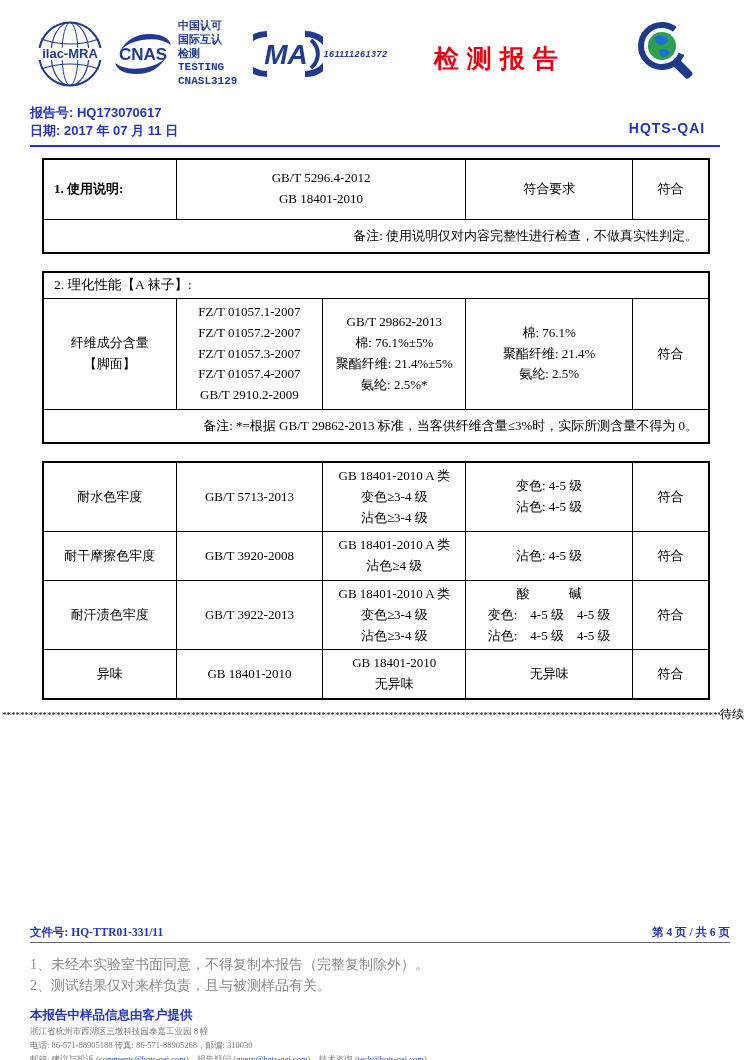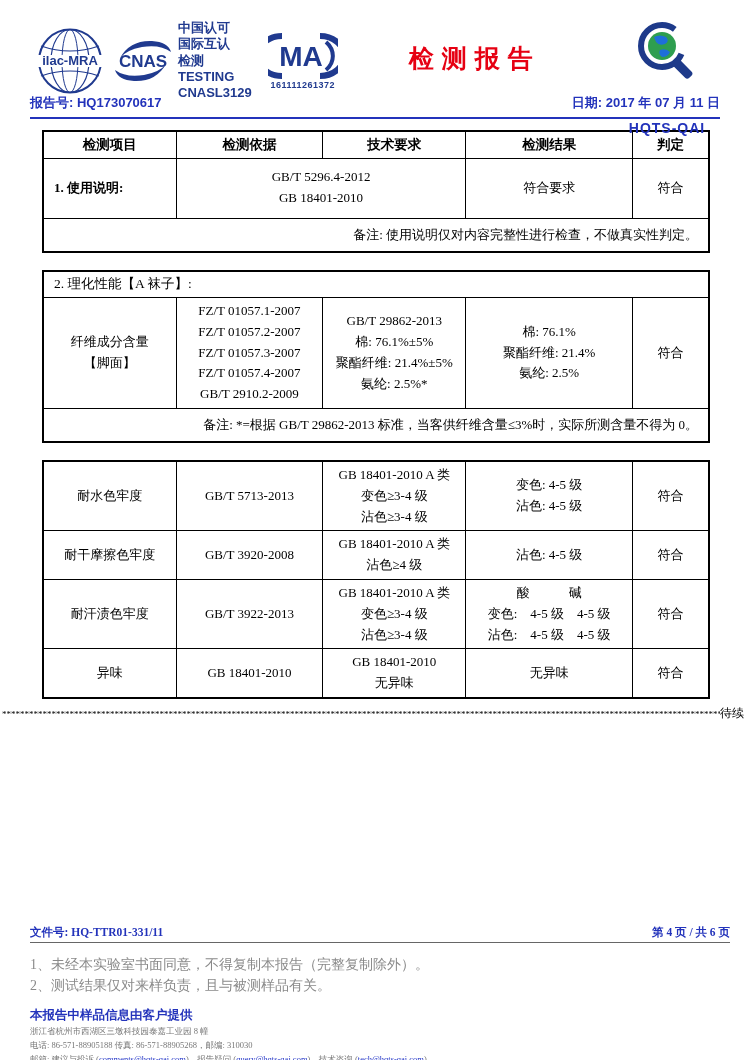--- a/index.html
+++ b/index.html
@@ -3,30 +3,30 @@
 <meta charset="utf-8">
 <style>
   * { box-sizing: border-box; margin: 0; padding: 0; }
   body { background:#fff; font-family:"Liberation Serif","DejaVu Serif",serif; color:#000; }
   .page { position:relative; width:750px; height:1060px; background:#fff; overflow:hidden; }
 
   
   .header { display:flex; align-items:flex-start; padding:20px 28px 0 36px; height:92px; }
   .logo-group { display:flex; align-items:center; gap:8px; }
   .cnas-wrap { display:flex; align-items:center; gap:4px; }
-  .cnas-lines { font-family:Liberation Sans, sans-serif; font-size:13px; font-weight:bold; color:#203a8f; line-height:1.25; }
-  .cma-wrap { display:flex; flex-direction:column; align-items:center; margin-left:8px; }
+  .cnas-lines { font-family:Liberation Mono, monospace; font-size:11px; font-weight:bold; color:#203a8f; line-height:1.25; }
+  .cma-wrap { display:flex; flex-direction:row; align-items:center; margin-left:8px;font-style:italic; }
   .cma-number { font-family:"Liberation Sans",sans-serif; font-size:9px; font-weight:bold; color:#203a8f; letter-spacing:0.5px; }
   .doc-title { flex:1; text-align:center; color:#e60012; font-size:25px; font-weight:bold; letter-spacing:8px; margin-top:22px; }
   .hqts-wrap { display:flex; flex-direction:column; align-items:center; width:110px;gap:34px; }
   .hqts-text { font-family:"Liberation Sans",sans-serif; font-size:14px; font-weight:bold; color:#2333bb; letter-spacing:1px; margin-top:2px; }
 
   
-  .meta-row { display:flex; justify-content:space-between; padding:0 30px; margin-top:2px;
-              color:#2333bb; font-weight:bold; font-size:13px; font-family:"Liberation Sans",sans-serif; }
+  .meta-row { display:flex; justify-content:space-between; padding:0 30px; margin-top:12px;
+              color:#2333bb; font-weight:bold; font-size:13px; font-family:"Liberation Sans",sans-serif;flex-direction:column; }
   .header-rule { height:2px; background:#2333bb; margin:5px 30px 0 30px; }
 
   
   table { width:668px; margin-left:42px; border-collapse:collapse; border:2px solid #000;
           font-size:13px; table-layout:fixed; }
   th, td { border:1px solid #000; text-align:center; vertical-align:middle; padding:3px 6px; }
   th { font-weight:bold; font-size:13.5px; height:27px; }
   .col1{width:20%;} .col2{width:22%;} .col3{width:21.5%;} .col4{width:25%;} .col5{width:11.5%;}
   .cell-left { text-align:left; padding-left:10px; }
   .title-cell { text-align:left; font-weight:normal; padding-left:10px; height:27px; font-size:13.5px; }
@@ -133,27 +133,20 @@
 
   <table>
     <colgroup>
         <col class="col1">
         <col class="col2">
         <col class="col3">
         <col class="col4">
         <col class="col5">
       </colgroup>
     <tbody>
-        <tr>
-      <th>检测项目</th>
-      <th>检测依据</th>
-      <th>技术要求</th>
-      <th>检测结果</th>
-      <th>判定</th>
-    </tr>
     <tr class="h-t1row">
       <td class="cell-left" style="font-weight:bold">1.  使用说明:</td>
       <td colspan="2" class="multiline">GB/T 5296.4-2012
 GB 18401-2010</td>
       <td>符合要求</td>
       <td>符合</td>
     </tr>
     <tr>
       <td colspan="5" class="note-cell">备注: 使用说明仅对内容完整性进行检查，不做真实性判定。</td>
     </tr>

